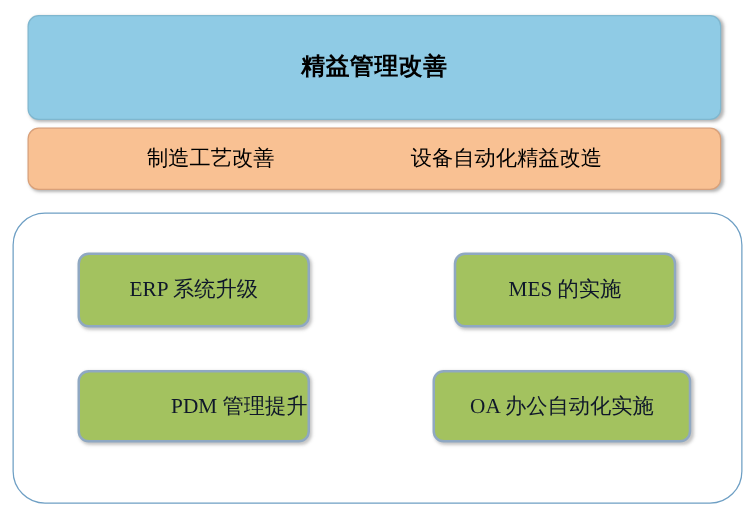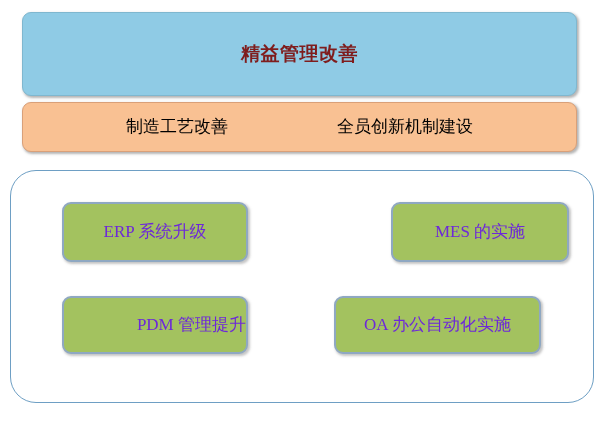--- a/index.html
+++ b/index.html
@@ -37,21 +37,21 @@
     box-shadow: 1.5px 1.5px 2.5px rgba(90, 90, 90, 0.45);
     display: flex;
     flex-direction: column;
     align-items: center;
     justify-content: center;
     gap: 11px;
   }
   .banner-blue .line {
     font-size: 19px;
     font-weight: bold;
-    color: #7f1d1d;
+    color: #000000;
     letter-spacing: 0.5px;
     line-height: 1.1;
   }
 
   
   .banner-orange {
     position: absolute;
     left: 22px;
     top: 102px;
     width: 555px;
@@ -93,43 +93,43 @@
     background: #A3C25F;
     border: 2px solid #8FA8C2;
     border-radius: 9px;
     box-shadow: 1.5px 1.5px 2.5px rgba(110, 110, 110, 0.4);
     display: flex;
     align-items: center;
     justify-content: center;
   }
   .item-green .item-label {
     font-size: 17px;
-    color: #6d28d9;
+    color: #0f172a;
     line-height: 1.1;
     white-space: nowrap;
   }
 
   
   .item-erp { left: 62px;  top: 202px; width: 186px; height: 60px; }
-  .item-mes { left: 363px; top: 202px; width: 178px; height: 60px; margin-left: 28px; }
+  .item-mes { left: 363px; top: 202px; width: 178px; height: 60px; }
   .item-pdm { left: 62px;  top: 296px; width: 186px; height: 58px; justify-content: flex-end; }
-  .item-oa  { left: 334px; top: 296px; width: 207px; height: 58px; }
+  .item-oa  { left: 346px; top: 296px; width: 207px; height: 58px; }
 </style>
 </head>
 <body>
 
 <div id="canvas">
 
   <div class="banner-blue">
     <div class="line">精益管理改善</div>
   </div>
 
   <div class="banner-orange">
     <div class="cell cell-left">制造工艺改善</div>
-    <div class="cell cell-right">全员创新机制建设</div>
+    <div class="cell cell-right">设备自动化精益改造</div>
   </div>
 
   <div class="container-box"></div>
 
   <div class="item-green item-erp">
     <span class="item-label">ERP 系统升级</span>
   </div>
 
   <div class="item-green item-mes">
     <span class="item-label">MES 的实施</span>

